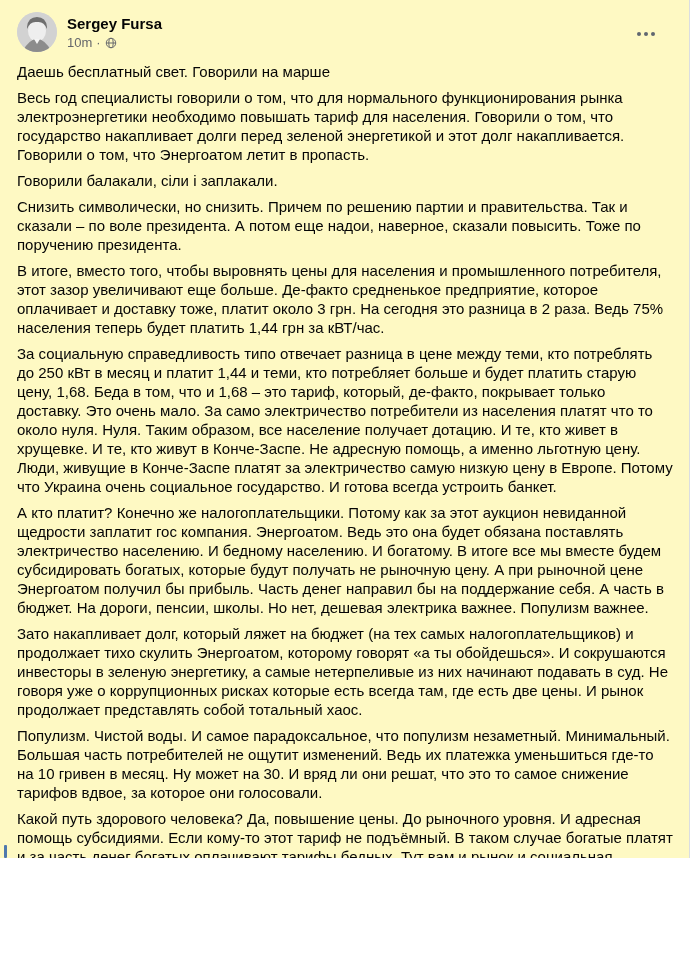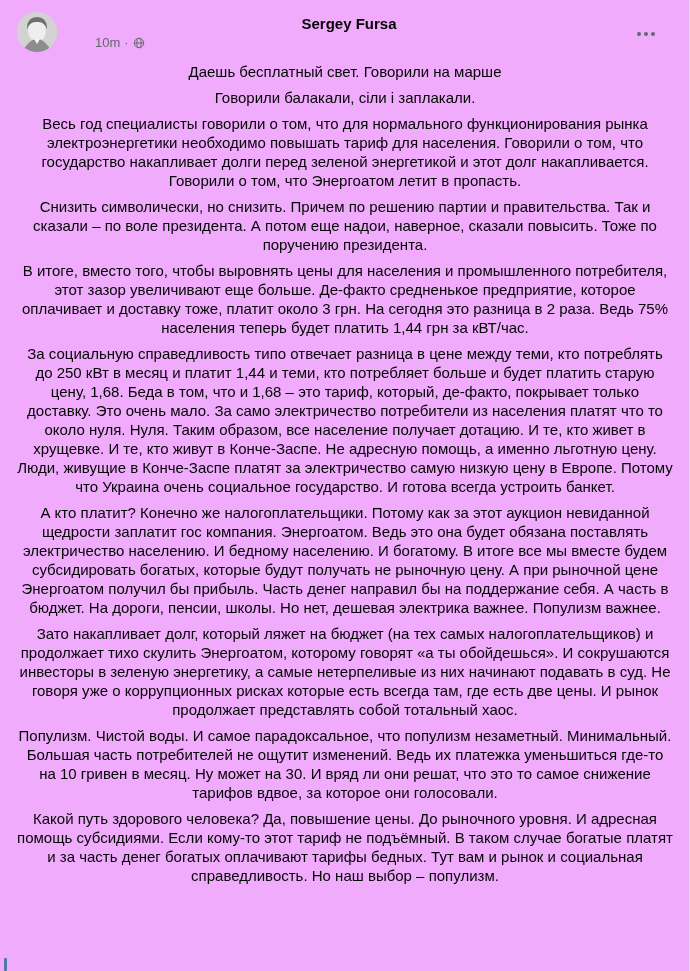--- a/index.html
+++ b/index.html
@@ -5,42 +5,42 @@
   :root{
     --text:#050505;
     --muted:#65676b;
     --border:#dadde1;
     --artifact-blue:#4f79ad;
   }
   *{box-sizing:border-box;}
   html,body{margin:0;padding:0;background:#ffffff;}
   body{font-family:"Liberation Sans","DejaVu Sans",sans-serif;color:var(--text);}
   .page{
-    width:690px;height:971px;position:relative;background:#f0abfc;
-    border-right:1px solid var(--border);overflow:hidden;text-align:center;
+    width:690px;height:858px;position:relative;background:#fef9c3;
+    border-right:1px solid var(--border);overflow:hidden;
   }
   .post-header{
     display:flex;align-items:flex-start;
     padding:12px 16px 0 17px;
   }
   .avatar{
     width:40px;height:40px;border-radius:50%;overflow:hidden;
     flex:0 0 40px;cursor:pointer;background:#d6d6d6;
   }
   .avatar svg{display:block;}
   .header-info{margin-left:10px;flex:1;min-width:0;}
   .author{
     font-size:15px;font-weight:700;line-height:19px;color:var(--text);
     padding-top:2px;cursor:pointer;
   }
   .meta{
     display:flex;align-items:center;gap:4px;
     font-size:13px;color:var(--muted);line-height:17px;margin-top:1px;
   }
-  .meta .time{cursor:pointer;margin-left:28px;}
+  .meta .time{cursor:pointer;}
   .globe{display:inline-flex;align-items:center;}
   .more{
     border:none;background:transparent;cursor:pointer;
     display:flex;align-items:center;gap:3px;
     padding:10px 6px;margin:10px 12px 0 0;border-radius:50%;
   }
   .more .dot{width:4px;height:4px;border-radius:50%;background:#606770;display:block;}
   .post-body{
     padding:10px 16px 0 17px;
     font-size:15px;line-height:19px;color:var(--text);
@@ -86,22 +86,22 @@
     <button class="more" aria-label="More options">
       <span class="dot"></span>
       <span class="dot"></span>
       <span class="dot"></span>
     </button>
 
   </div>
 
   <div class="post-body">
       <div class="post-paragraph">Даешь бесплатный свет. Говорили на марше</div>
+      <div class="post-paragraph">Весь год специалисты говорили о том, что для нормального функционирования рынка электроэнергетики необходимо повышать тариф для населения. Говорили о том, что государство накапливает долги перед зеленой энергетикой и этот долг накапливается. Говорили о том, что Энергоатом летит в пропасть.</div>
       <div class="post-paragraph">Говорили балакали, сіли і заплакали.</div>
-      <div class="post-paragraph">Весь год специалисты говорили о том, что для нормального функционирования рынка электроэнергетики необходимо повышать тариф для населения. Говорили о том, что государство накапливает долги перед зеленой энергетикой и этот долг накапливается. Говорили о том, что Энергоатом летит в пропасть.</div>
       <div class="post-paragraph">Снизить символически, но снизить. Причем по решению партии и правительства. Так и сказали – по воле президента. А потом еще надои, наверное, сказали повысить. Тоже по поручению президента.</div>
       <div class="post-paragraph">В итоге, вместо того, чтобы выровнять цены для населения и промышленного потребителя, этот зазор увеличивают еще больше. Де-факто средненькое предприятие, которое оплачивает и доставку тоже, платит около 3 грн. На сегодня это разница в 2 раза. Ведь 75% населения теперь будет платить 1,44 грн за кВТ/час.</div>
       <div class="post-paragraph">За социальную справедливость типо отвечает разница в цене между теми, кто потреблять до 250 кВт в месяц и платит 1,44 и теми, кто потребляет больше и будет платить старую цену, 1,68. Беда в том, что и 1,68 – это тариф, который, де-факто, покрывает только доставку. Это очень мало. За само электричество потребители из населения платят что то около нуля. Нуля. Таким образом, все население получает дотацию. И те, кто живет в хрущевке. И те, кто живут в Конче-Заспе. Не адресную помощь, а именно льготную цену. Люди, живущие в Конче-Заспе платят за электричество самую низкую цену в Европе. Потому что Украина очень социальное государство. И готова всегда устроить банкет.</div>
       <div class="post-paragraph">А кто платит? Конечно же налогоплательщики. Потому как за этот аукцион невиданной щедрости заплатит гос компания. Энергоатом. Ведь это она будет обязана поставлять электричество населению. И бедному населению. И богатому. В итоге все мы вместе будем субсидировать богатых, которые будут получать не рыночную цену. А при рыночной цене Энергоатом получил бы прибыль. Часть денег направил бы на поддержание себя. А часть в бюджет. На дороги, пенсии, школы. Но нет, дешевая электрика важнее. Популизм важнее.</div>
       <div class="post-paragraph">Зато накапливает долг, который ляжет на бюджет (на тех самых налогоплательщиков) и продолжает тихо скулить Энергоатом, которому говорят «а ты обойдешься». И сокрушаются инвесторы в зеленую энергетику, а самые нетерпеливые из них начинают подавать в суд. Не говоря уже о коррупционных рисках которые есть всегда там, где есть две цены. И рынок продолжает представлять собой тотальный хаос.</div>
       <div class="post-paragraph">Популизм. Чистой воды. И самое парадоксальное, что популизм незаметный. Минимальный. Большая часть потребителей не ощутит изменений. Ведь их платежка уменьшиться где-то на 10 гривен в месяц. Ну может на 30. И вряд ли они решат, что это то самое снижение тарифов вдвое, за которое они голосовали.</div>
       <div class="post-paragraph">Какой путь здорового человека? Да, повышение цены. До рыночного уровня. И адресная помощь субсидиями. Если кому-то этот тариф не подъёмный. В таком случае богатые платят и за часть денег богатых оплачивают тарифы бедных. Тут вам и рынок и социальная справедливость. Но наш выбор – популизм.</div>
     </div>
 
   <div class="blue-artifact"></div>

